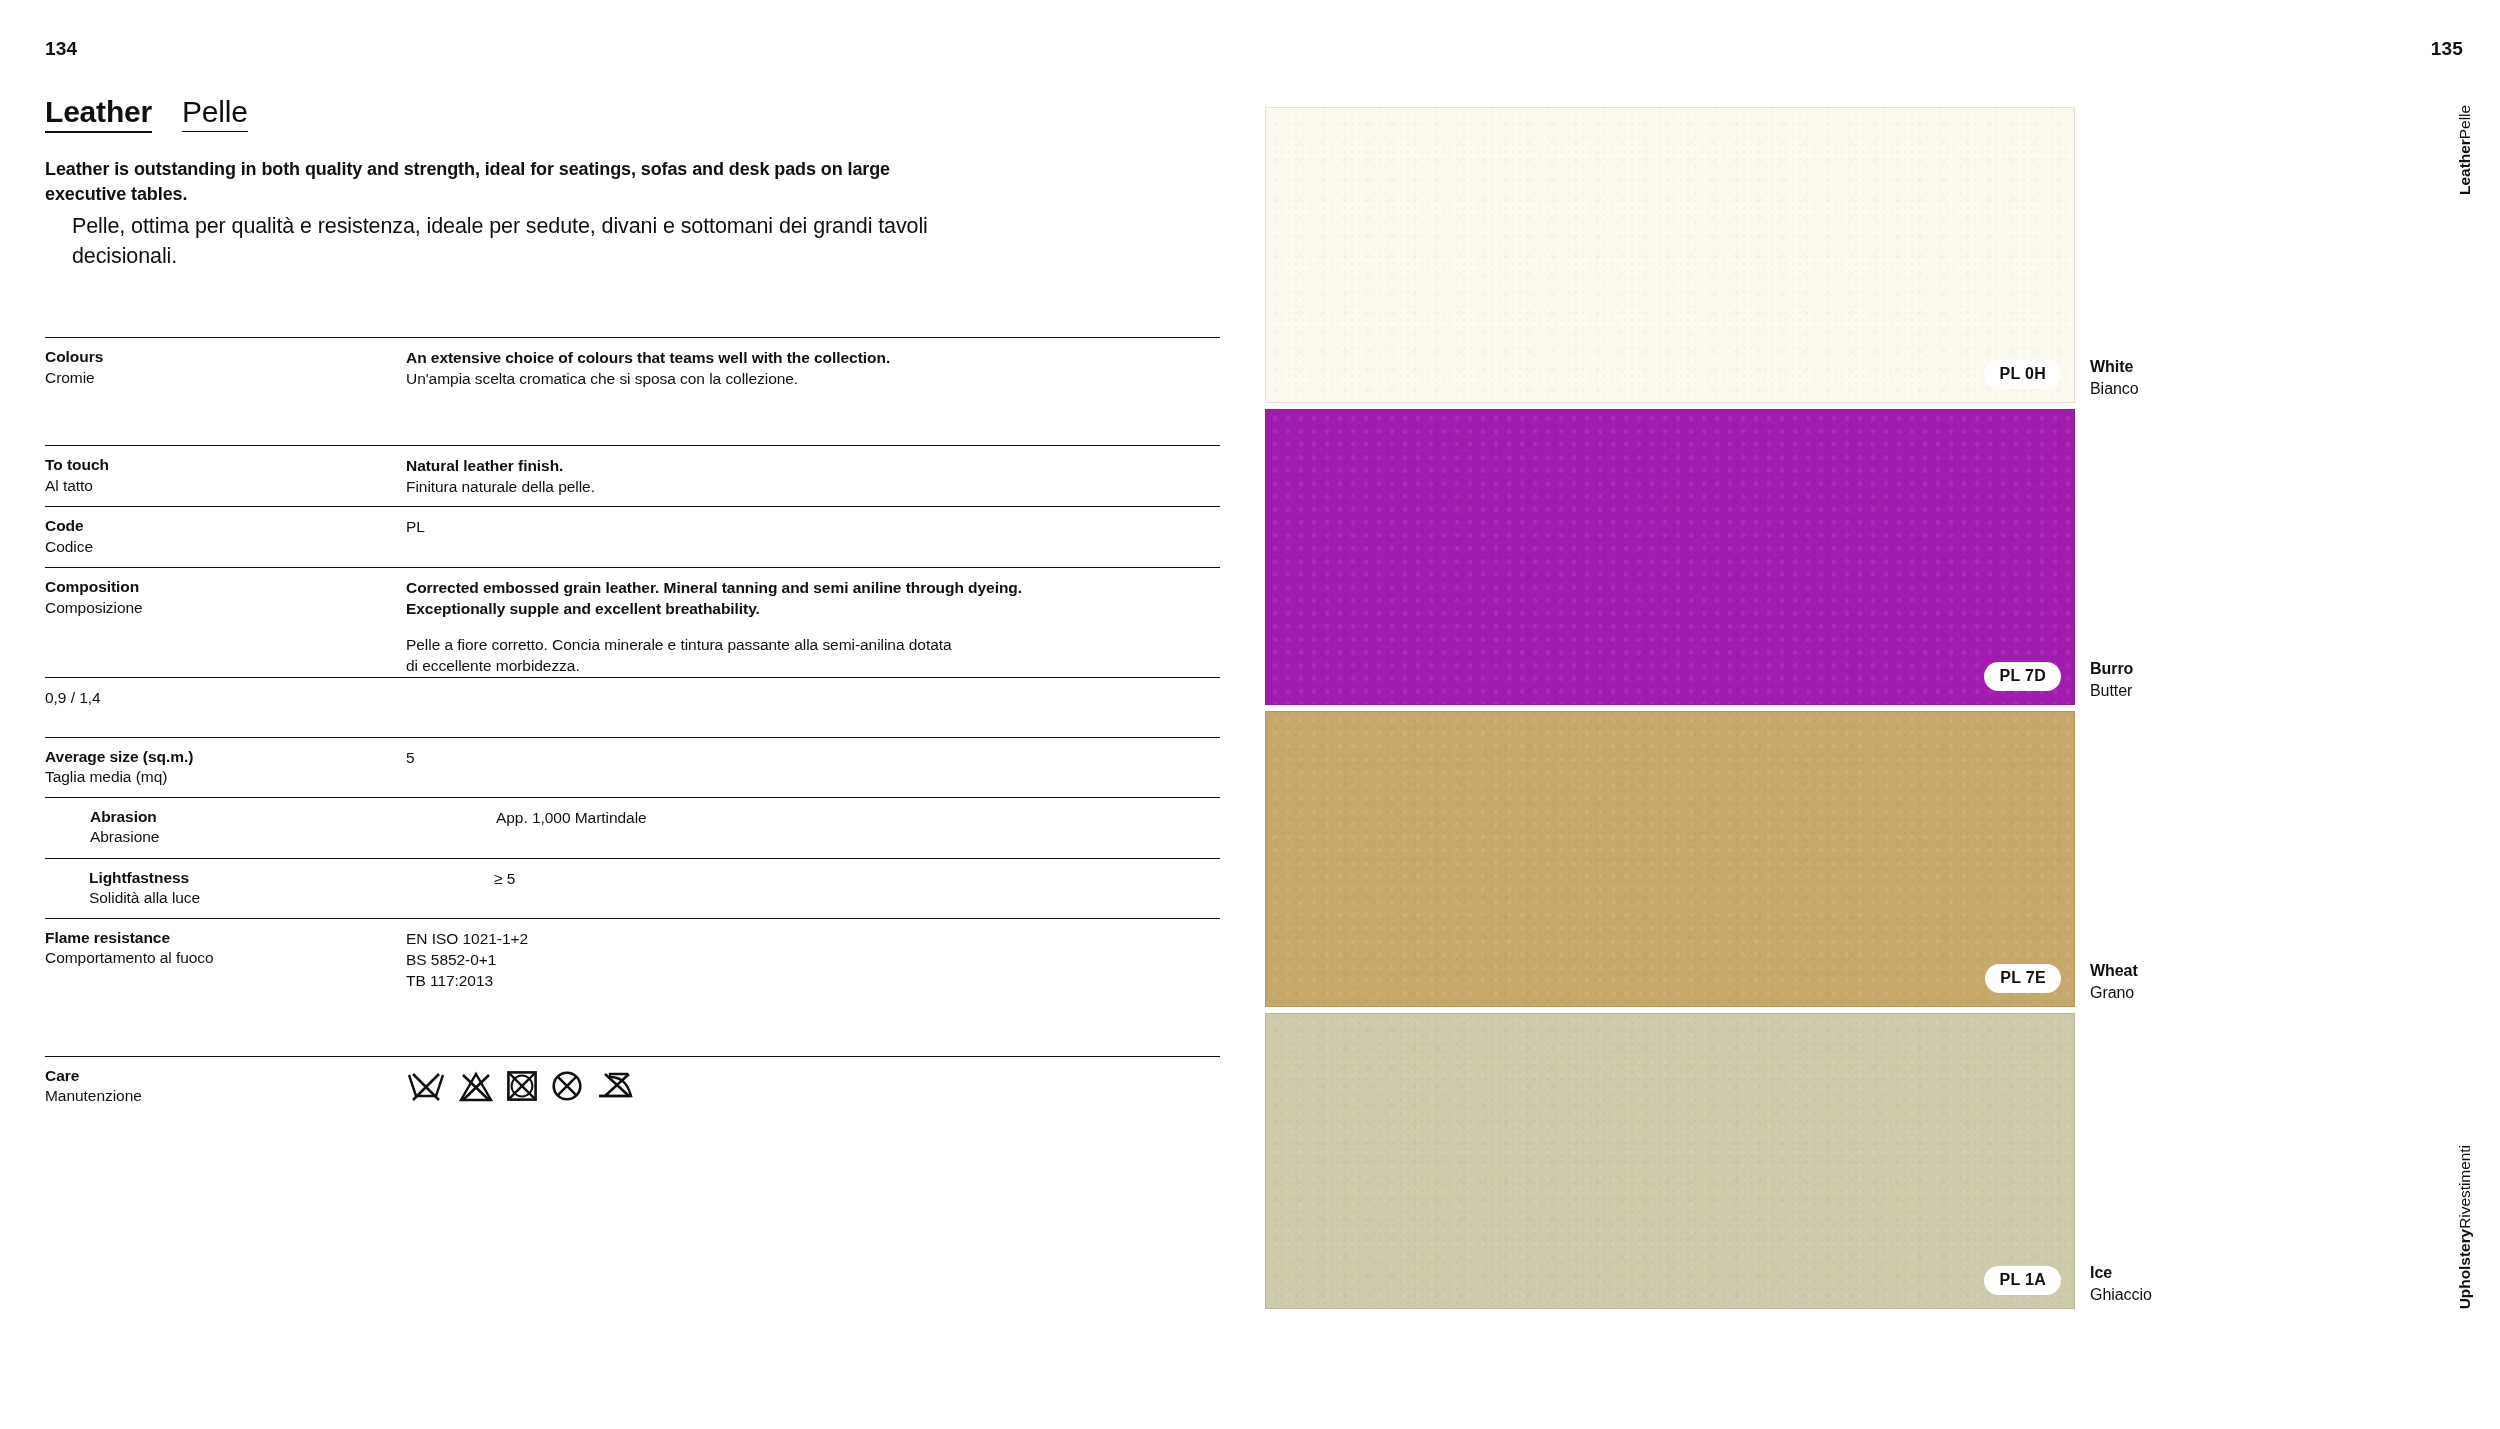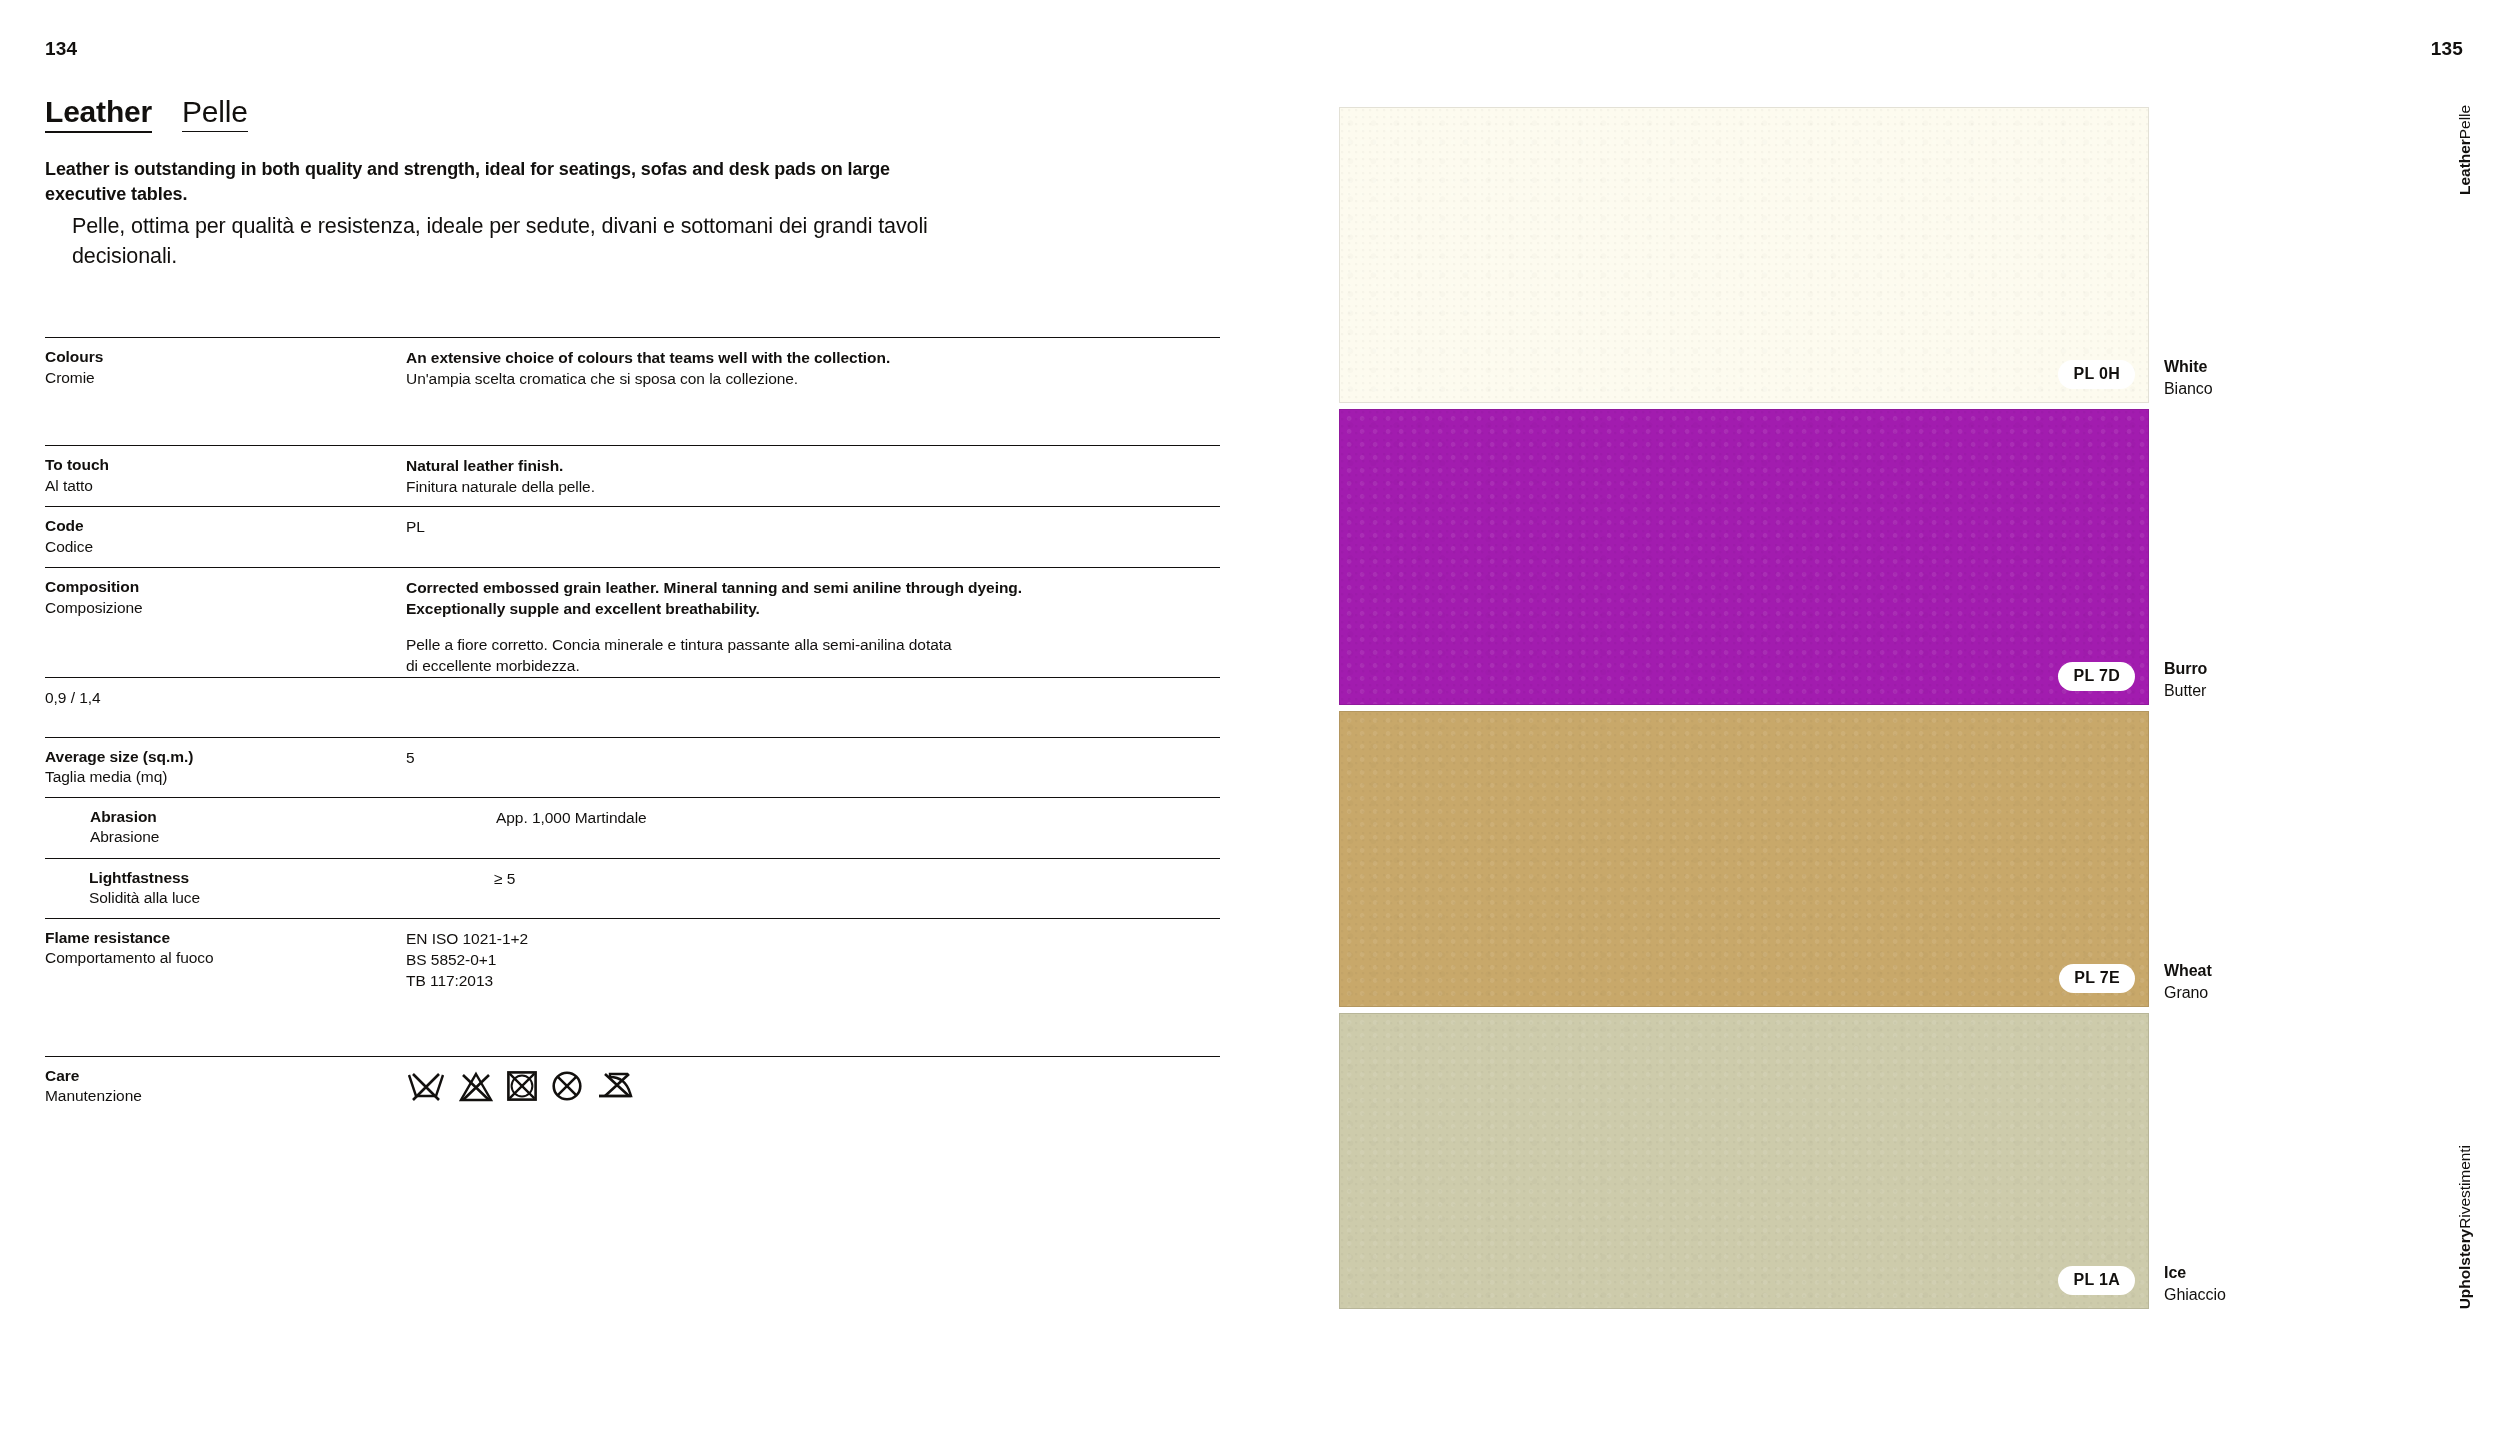--- a/index.html
+++ b/index.html
@@ -64,21 +64,21 @@
   .r-abr     .spec-label, .r-abr     .spec-value { min-height: 60px; margin-left: 45px; }
   .r-light   .spec-label, .r-light   .spec-value { min-height: 59px; margin-left: 44px; }
   .r-flame   .spec-label, .r-flame   .spec-value { min-height: 112px; }
   .r-care    .spec-label, .r-care    .spec-value { min-height: 70px; }
 
   .care-row { margin-top: 25px; }
   .care-symbols { display: flex; align-items: flex-start; gap: 13px; padding-top: 4px; }
   .care-symbols svg { display: block; }
 
   
-  .swatches { position: absolute; left: 1325px; top: 107px; width: 810px; padding-left: 14px; }
+  .swatches { position: absolute; left: 1251px; top: 107px; width: 810px; padding-left: 14px; }
   .swatch-block { position: relative; margin-bottom: 6px; }
   .swatch {
     position: relative; width: 810px; height: 296px;
     border: 1px solid rgba(0,0,0,.10);
     overflow: hidden;
   }
   .swatch .grain {
     position: absolute; inset: 0;
     background-repeat: repeat;
     background-size: 7px 7px, 13px 13px, 23px 19px;

